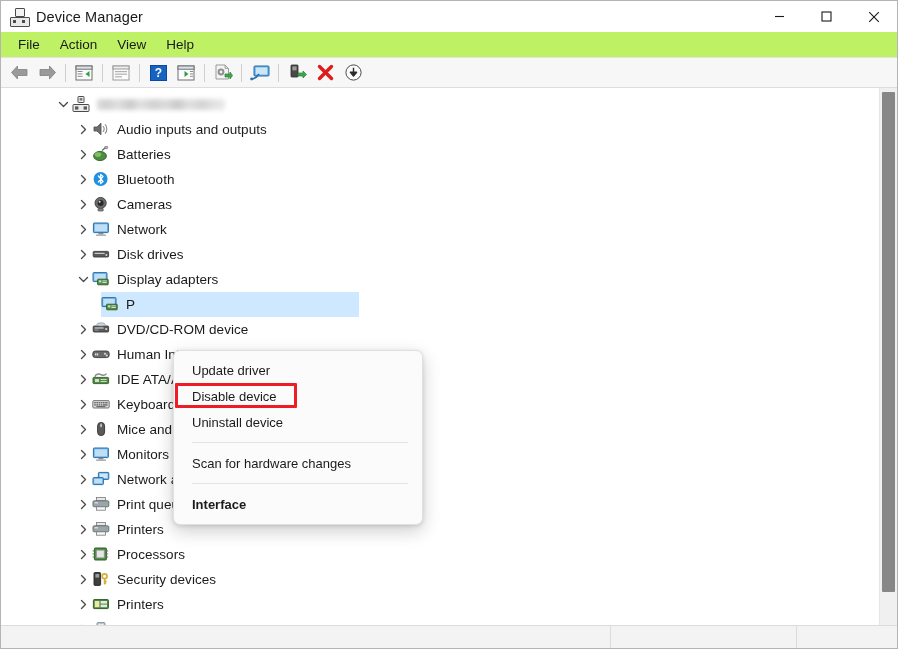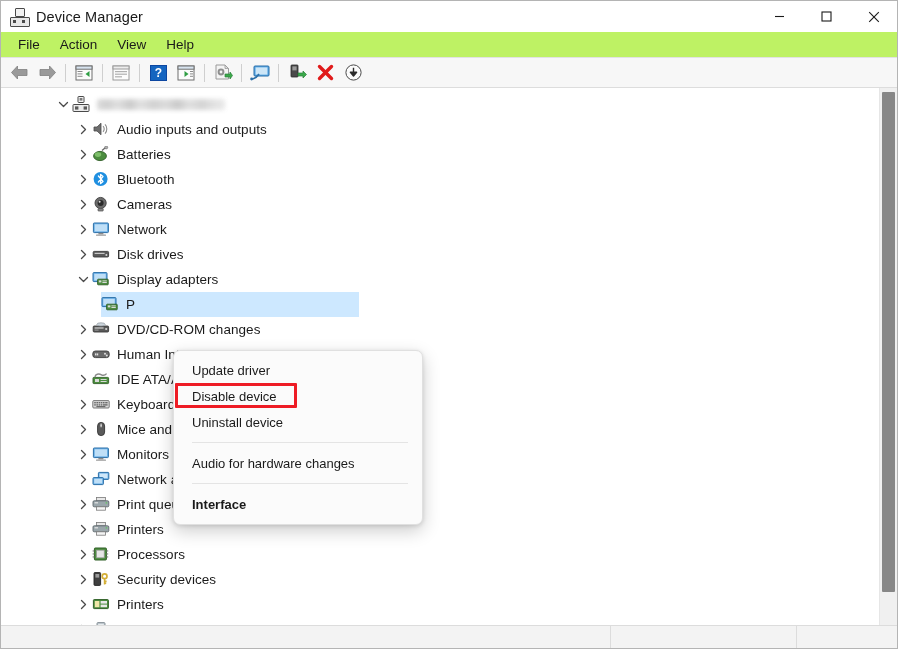--- a/index.html
+++ b/index.html
@@ -538,21 +538,21 @@
         </div>
         <div class="ico">
           <svg width="18" height="16" viewBox="0 0 18 16">
             <rect x="1.2" y="5" width="15.4" height="6" rx="1" fill="#5a5a5a" stroke="#3a3a3a" stroke-width="0.9"></rect>
             <rect x="2.6" y="6.4" width="9" height="1.2" fill="#cfcfcf"></rect>
             <rect x="2.6" y="8.6" width="4" height="1" fill="#9a9a9a"></rect>
             <circle cx="14.2" cy="8" r="1.1" fill="#d6d6d6"></circle>
             <ellipse cx="9" cy="3.4" rx="4.2" ry="1.6" fill="#cdd6dd" stroke="#8c949b" stroke-width="0.7"></ellipse>
           </svg>
         </div>
-        <div class="label">DVD/CD-ROM changes</div>
+        <div class="label">DVD/CD-ROM device</div>
       </div>
 
       <div class="row lvl1">
         <div class="chev">
           <svg width="11" height="11" viewBox="0 0 11 11">
               <path d="M3.5 1.5 L7.5 5.5 L3.5 9.5" fill="none" stroke="#4a4a4a" stroke-width="1.3" stroke-linecap="round" stroke-linejoin="round"></path>
             </svg>
         </div>
         <div class="ico">
           <svg width="18" height="16" viewBox="0 0 18 16">
@@ -771,21 +771,21 @@
           <span class="ctx-label">Update driver</span>
         </div>
         <div class="ctx-item highlighted">
           <span class="ctx-label">Disable device</span>
         </div>
         <div class="ctx-item">
           <span class="ctx-label">Uninstall device</span>
         </div>
         <div class="ctx-sep"></div>
         <div class="ctx-item">
-          <span class="ctx-label">Audio for hardware changes</span>
+          <span class="ctx-label">Scan for hardware changes</span>
         </div>
         <div class="ctx-sep"></div>
         <div class="ctx-item bold">
           <span class="ctx-label">Interface</span>
         </div>
       </div>
 
     </div>
 
     <div class="vscroll">

